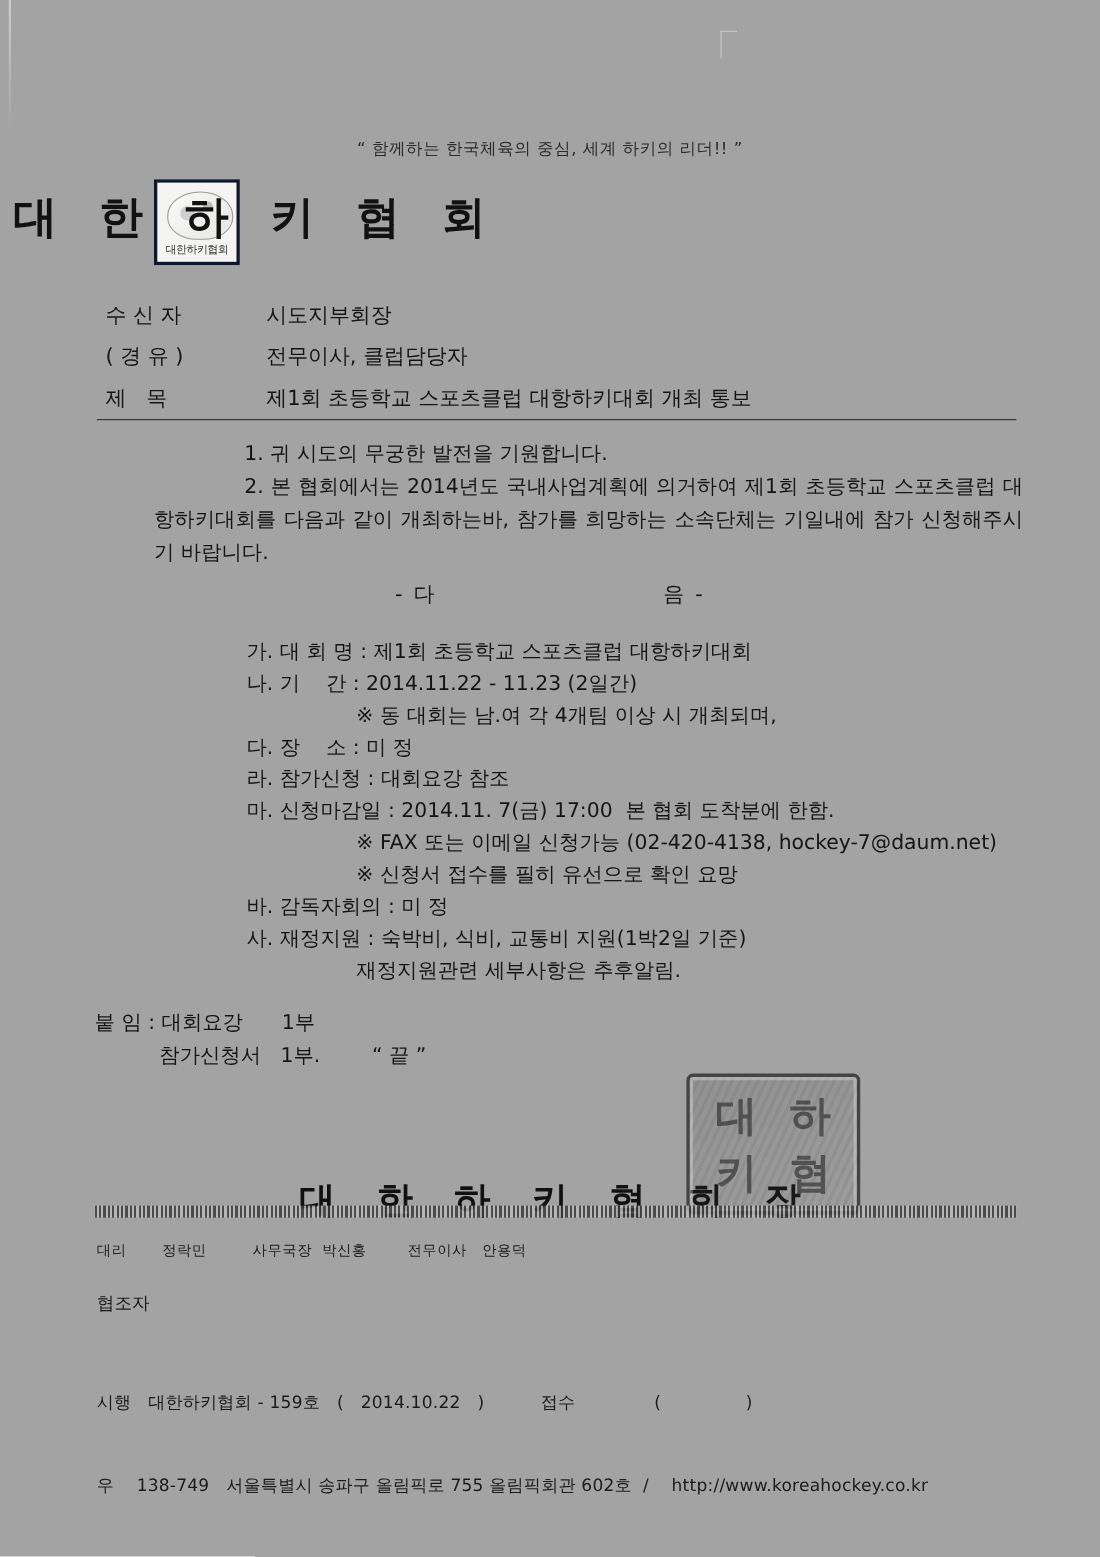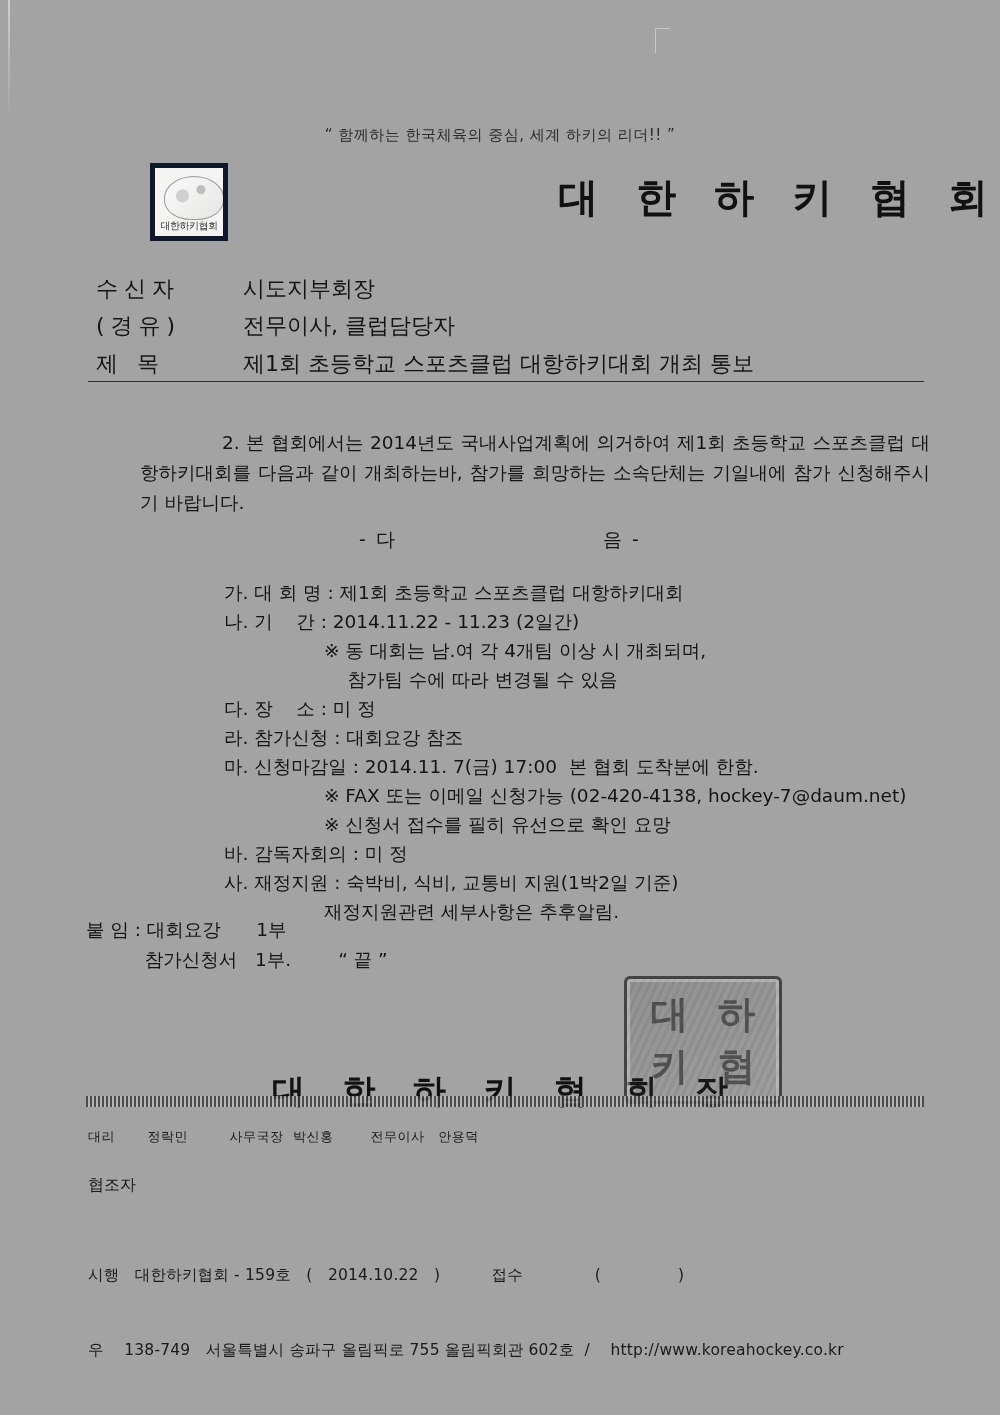--- a/index.html
+++ b/index.html
@@ -36,23 +36,23 @@
   .slogan {
     position: absolute;
     top: 126px; left: 0; width: 1000px;
     text-align: center;
     font-size: 15px;
     letter-spacing: .5px;
     color: #2b2b2b;
   }
   .logo {
     position: absolute;
-    left: 150px; top: 163px;
+    left: 140px; top: 163px;
     width: 78px; height: 78px;
-    border: 5px solid #0f172a;
+    border: 3px solid #0f172a;
     background: #f4f4f2;
     display: flex;
     flex-direction: column;
     align-items: center;
     justify-content: flex-end;
     box-sizing: border-box;
     overflow: hidden;
   }
   .logo .emblem {
     position: absolute;
@@ -70,32 +70,32 @@
     line-height: 12px;
     padding-bottom: 4px;
     letter-spacing: -0.5px;
     color: #333;
     position: relative;
     z-index: 2;
   }
   .org-title {
     position: absolute;
     top: 170px; left: 0; width: 1000px;
-    text-align: right;
+    text-align: left;
     font-size: 40px;
     font-weight: bold;
     letter-spacing: 12px;
     color: #111;
     text-indent: 12px;
   }
   .field-row {
     position: absolute;
     left: 96px;
     width: 830px;
-    font-size: 22px;
+    font-size: 19px;
     color: #141414;
   }
   .field-label {
     display: inline-block;
     width: 140px;
     letter-spacing: 6px;
   }
   .field-value {
     display: inline-block;
     letter-spacing: 0px;
@@ -244,33 +244,33 @@
     <span class="field-value">전무이사, 클럽담당자</span>
   </div>
 
   <div class="field-row row-subject">
     <span class="field-label">제  목</span>
     <span class="field-value">제1회 초등학교 스포츠클럽 대항하키대회 개최 통보</span>
   </div>
 
   <div class="hr-main"></div>
 
+  <div class="para p1">1. 귀 시도의 무궁한 발전을 기원합니다.</div>
   <div class="para p2">2. 본 협회에서는 2014년도 국내사업계획에 의거하여 제1회 초등학교 스포츠클럽 대항하키대회를 다음과 같이 개최하는바, 참가를 희망하는 소속단체는 기일내에 참가 신청해주시기 바랍니다.</div>
 
   <div class="daum-line">
     <span>- 다</span>
     <span class="gap"></span>
     <span>음 -</span>
   </div>
 
   <div class="items">
     <div class="item">가. 대 회 명 : 제1회 초등학교 스포츠클럽 대항하키대회</div>
     <div class="item">나. 기    간 : 2014.11.22 - 11.23 (2일간)</div>
     <div class="item-sub">                 ※ 동 대회는 남.여 각 4개팀 이상 시 개최되며,</div>
-    <div class="item-sub">                     참가팀 수에 따라 변경될 수 있음</div>
     <div class="item">다. 장    소 : 미 정</div>
     <div class="item">라. 참가신청 : 대회요강 참조</div>
     <div class="item">마. 신청마감일 : 2014.11. 7(금) 17:00  본 협회 도착분에 한함.</div>
     <div class="item-sub">                 ※ FAX 또는 이메일 신청가능 (02-420-4138, hockey-7@daum.net)</div>
     <div class="item-sub">                 ※ 신청서 접수를 필히 유선으로 확인 요망</div>
     <div class="item">바. 감독자회의 : 미 정</div>
     <div class="item">사. 재정지원 : 숙박비, 식비, 교통비 지원(1박2일 기준)</div>
     <div class="item-sub">                 재정지원관련 세부사항은 추후알림.</div>
   </div>
 

